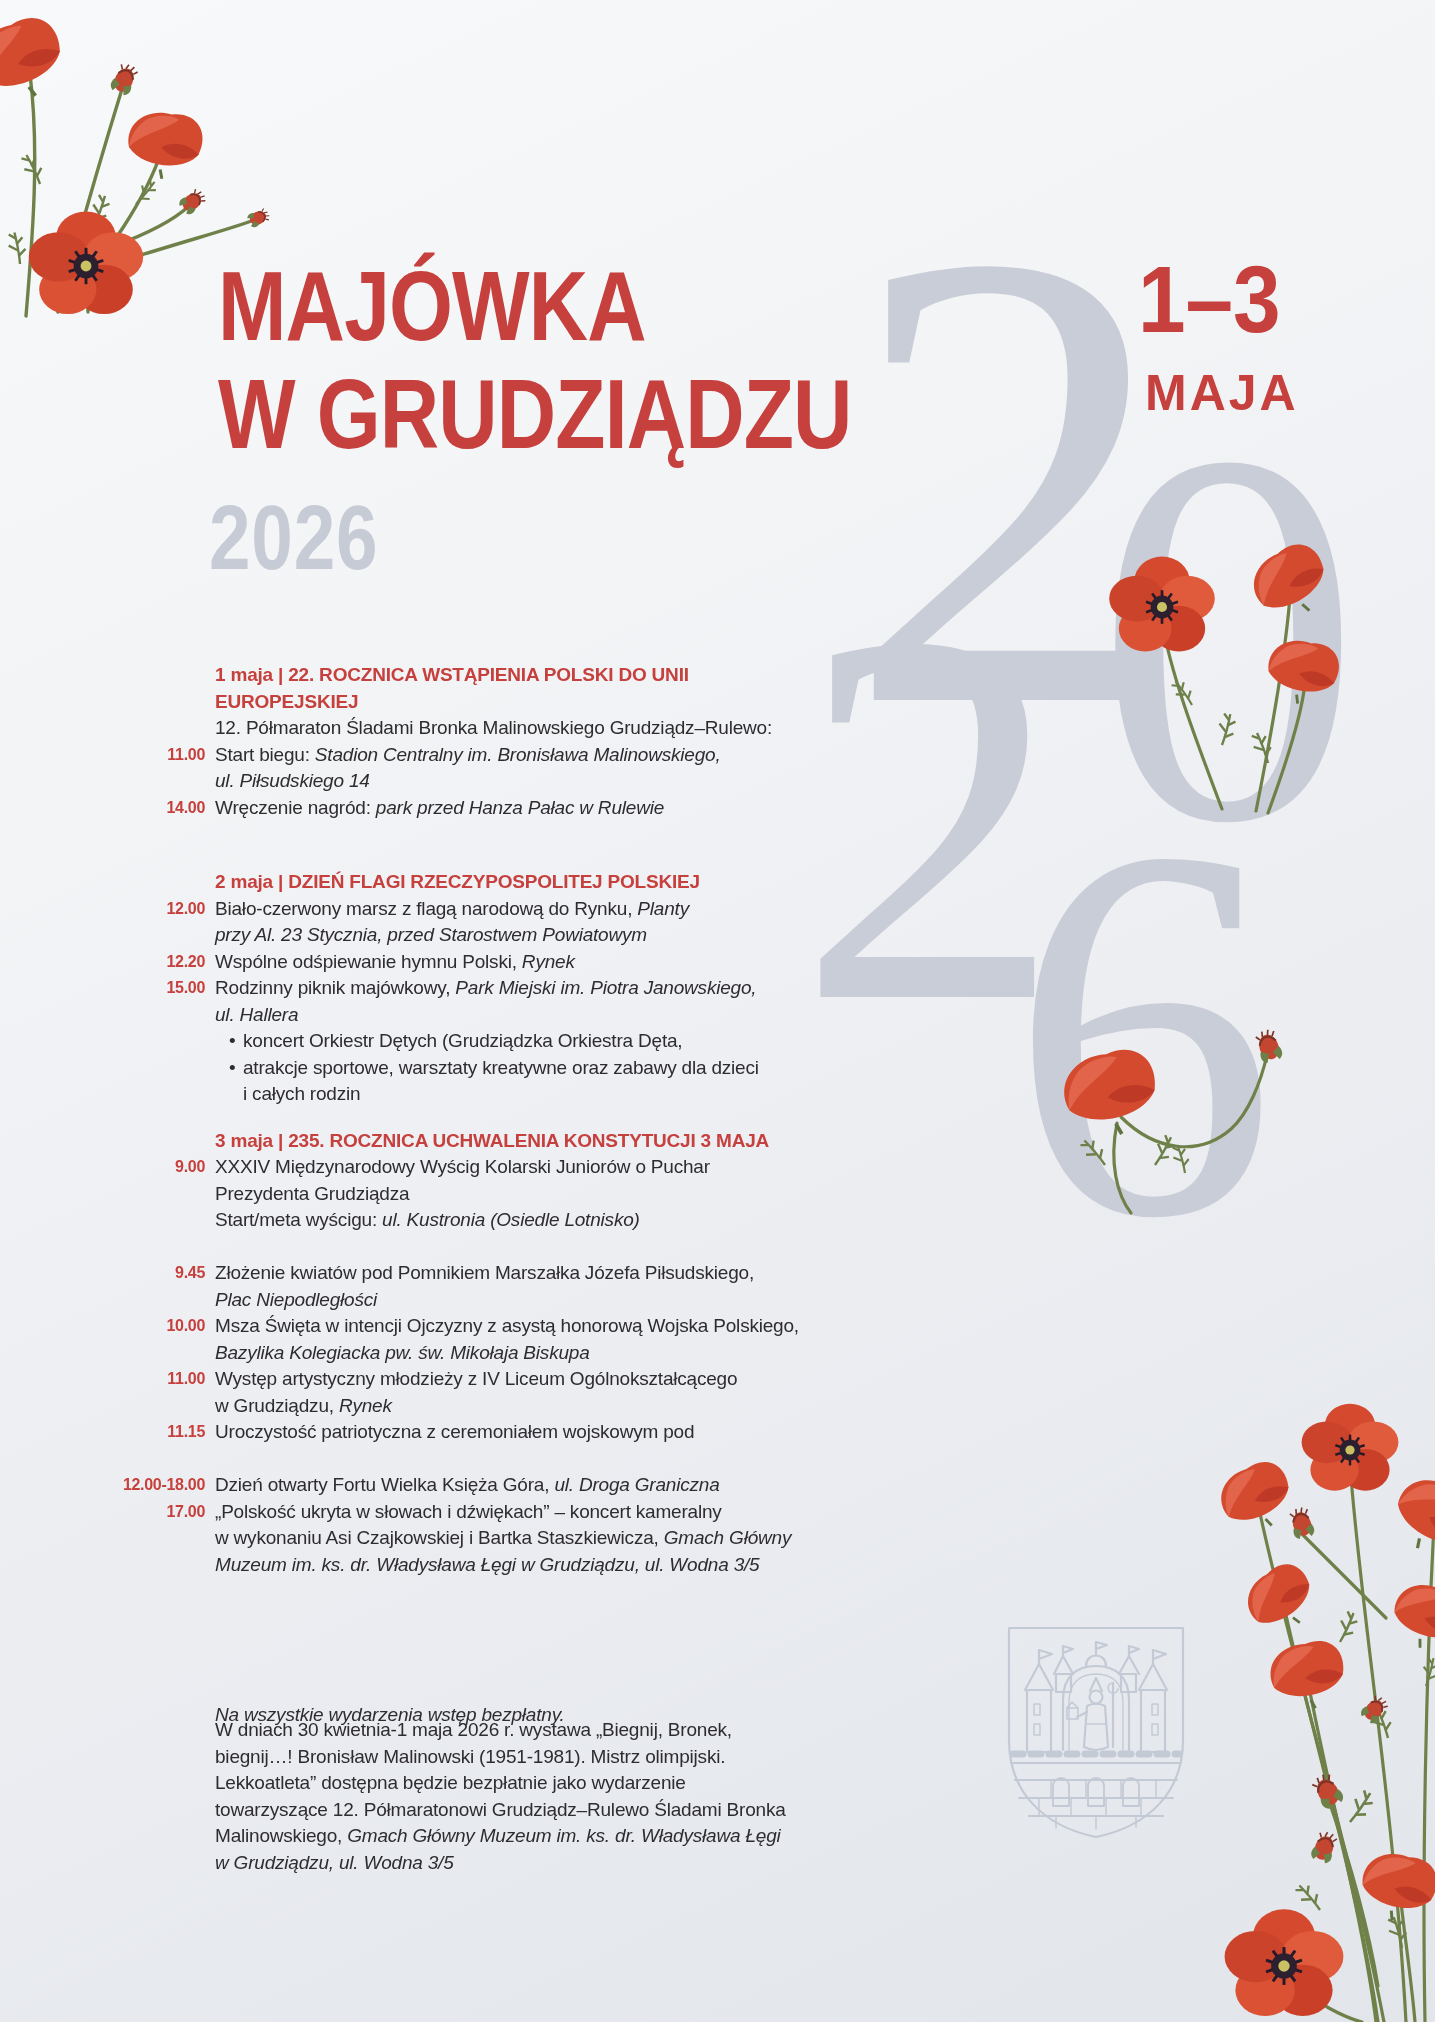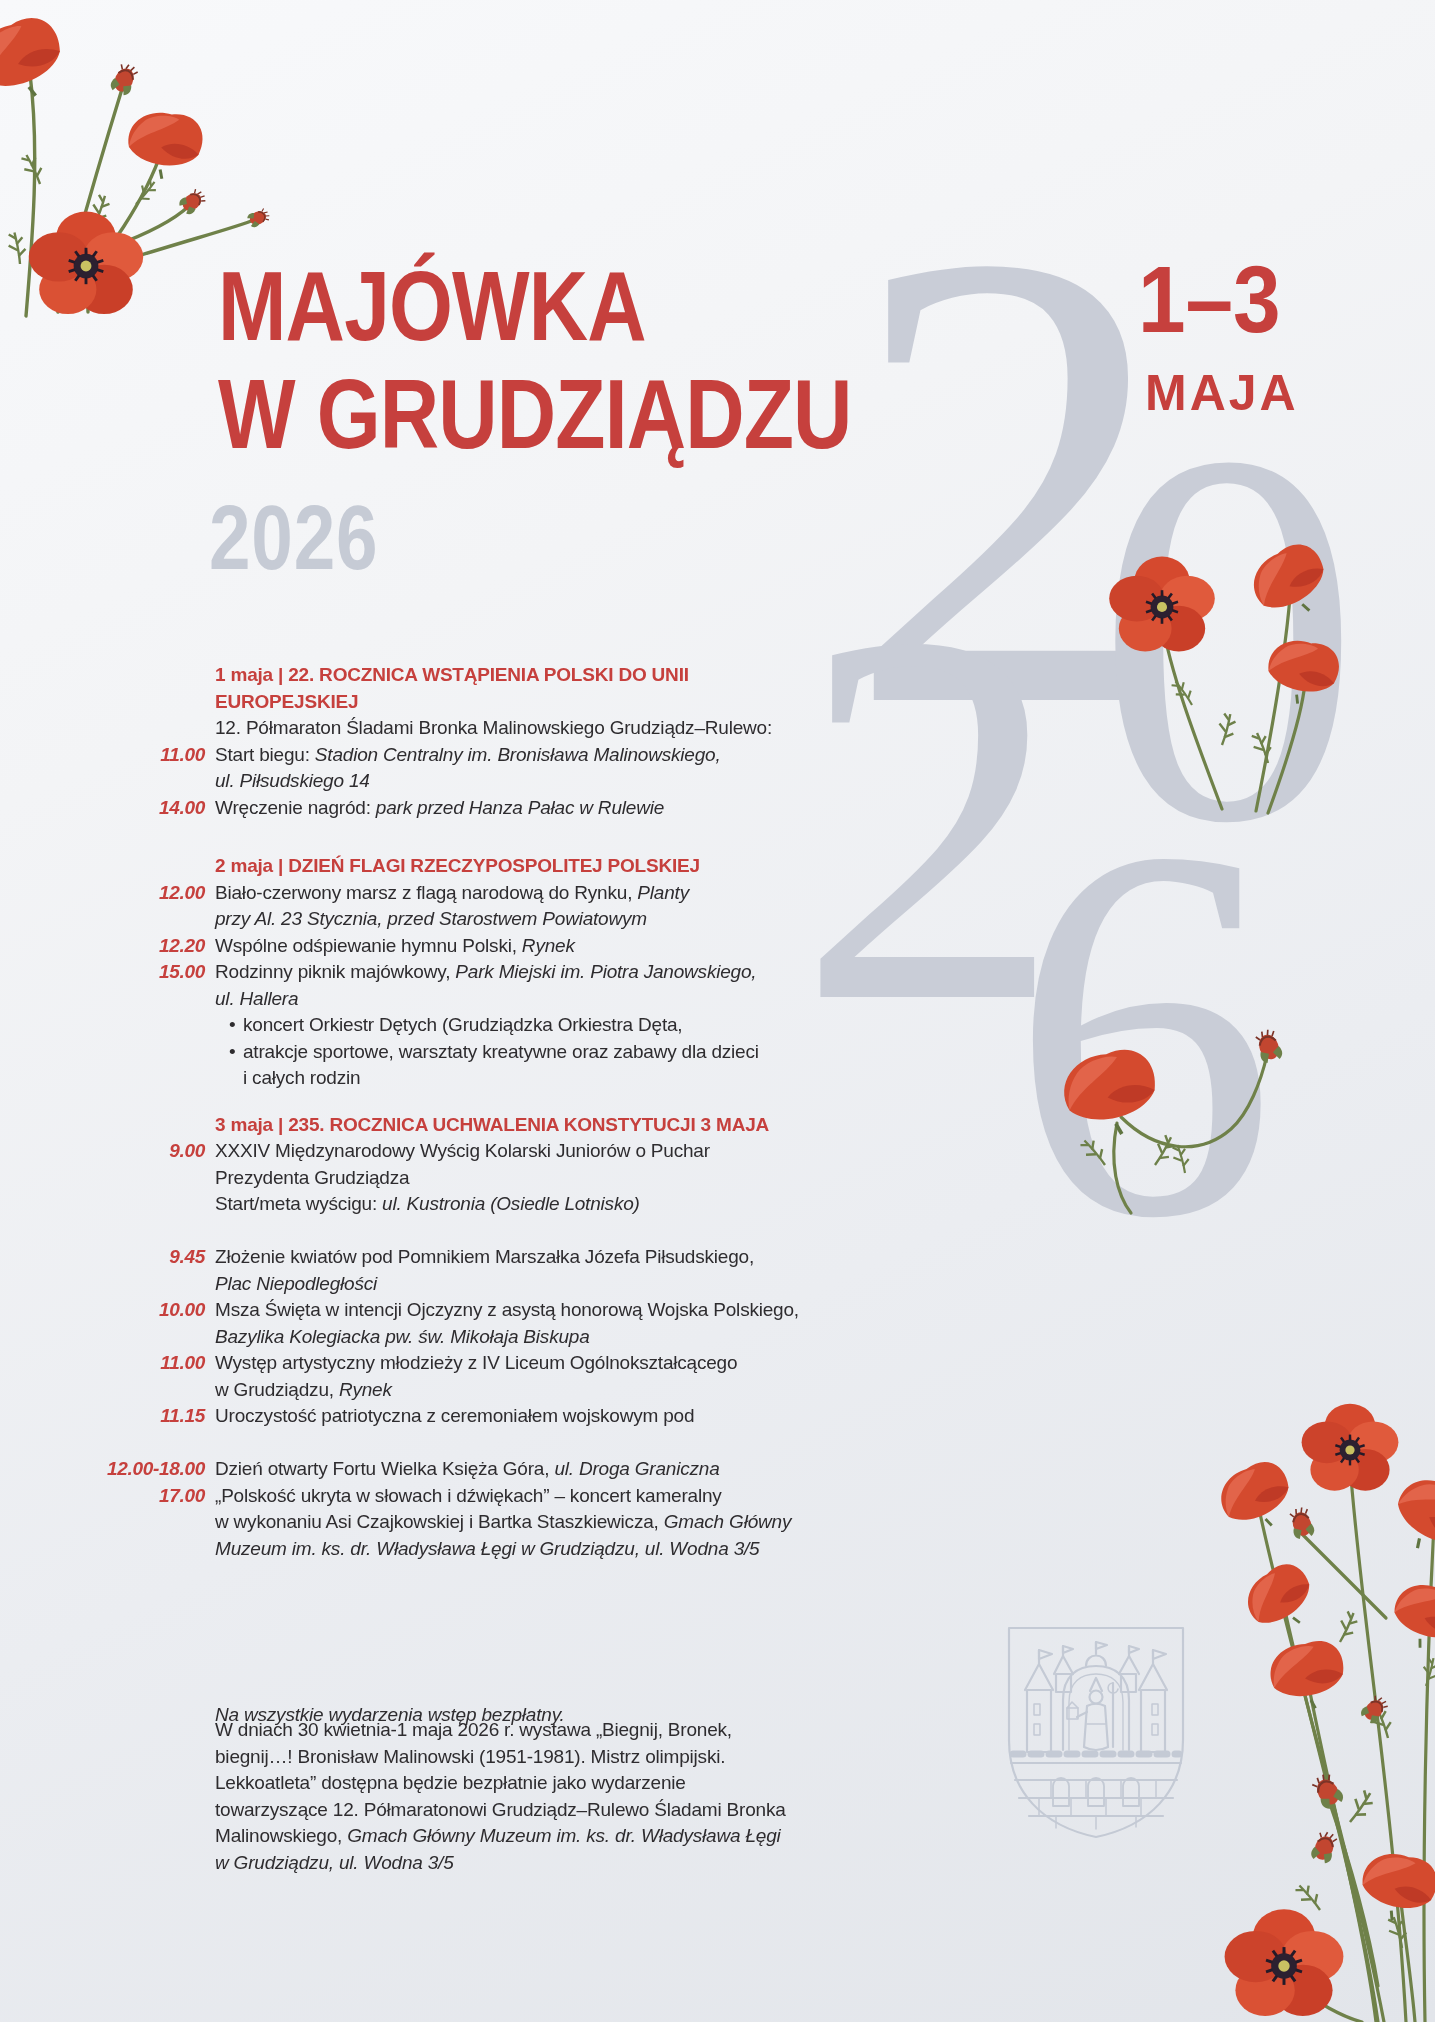--- a/index.html
+++ b/index.html
@@ -26,26 +26,26 @@
     font-size:95px;line-height:104px;transform:scaleX(.9);transform-origin:left top;white-space:nowrap;
   }
   .date-month{
     position:absolute;left:1145px;top:365px;color:#c6403d;font-weight:bold;
     font-size:50px;line-height:56px;letter-spacing:3px;white-space:nowrap;
   }
   
   .wm-text{font-family:"Liberation Serif","DejaVu Serif",serif;fill:#c9cdd7;}
   
   .schedule{position:absolute;left:0;top:662px;width:840px;font-size:19px;line-height:26.5px;letter-spacing:-.2px;}
-  .sec.m2{margin-top:32px}
+  .sec.m2{margin-top:48px}
   .sec.m3{margin-top:20px}
   .sec-header{font-weight:bold;color:#c6403d;margin-left:215px;font-size:19px;white-space:nowrap;}
   .item{display:flex;}
   .item.gap{margin-top:26.5px;}
-  .time{flex:0 0 205px;text-align:right;font-weight:bold;color:#c6403d;font-size:19px;letter-spacing:-.3px;font-style:italic;}
+  .time{flex:0 0 205px;text-align:right;font-weight:bold;color:#c6403d;font-size:16px;letter-spacing:-.3px;}
   .lines{padding-left:10px;}
   .item.bullet .lines{padding-left:38px;}
   .line{position:relative;white-space:nowrap;}
   .dot{position:absolute;left:-14px;}
   .it{font-style:italic;}
   
   .free-note{position:absolute;left:215px;top:1704px;font-style:italic;font-size:19px;letter-spacing:-.2px;white-space:nowrap;}
   .exhibition{position:absolute;left:215px;top:1717px;font-size:19px;line-height:26.5px;letter-spacing:-.2px;}
   
   .decor{pointer-events:none}

